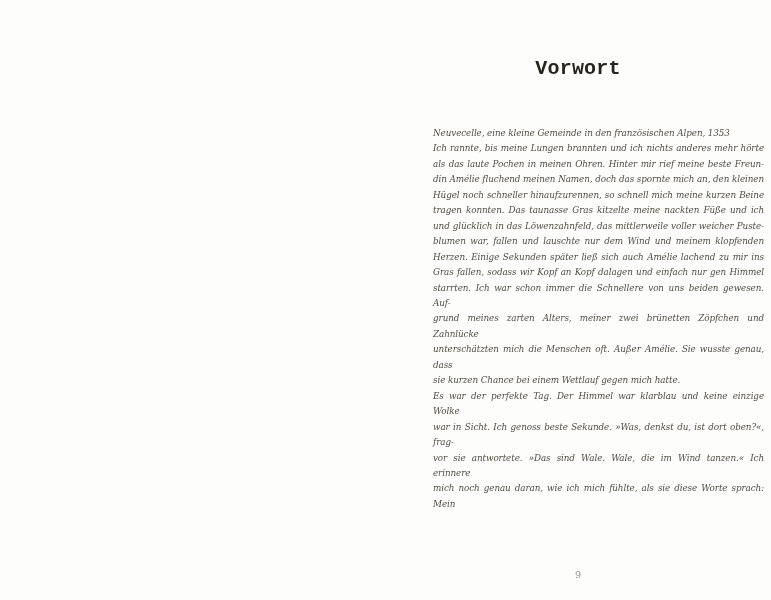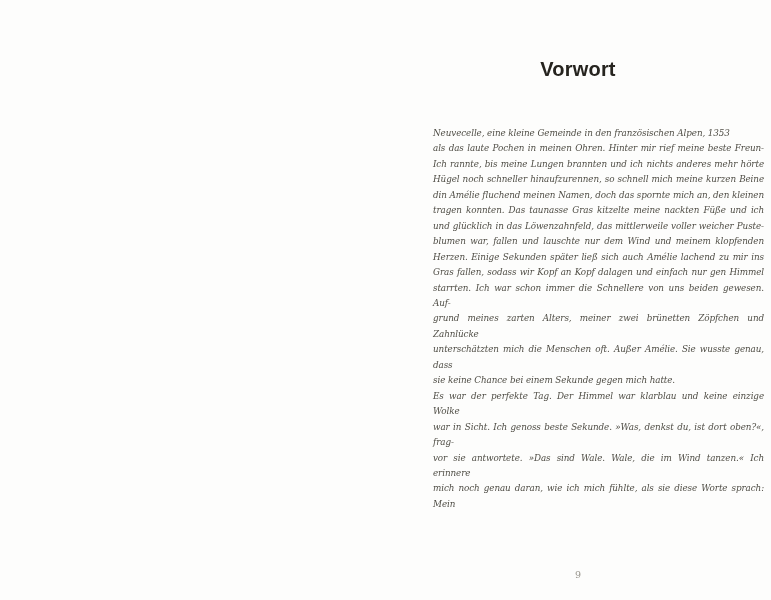--- a/index.html
+++ b/index.html
@@ -19,21 +19,21 @@
     height: 600px;
     background: var(--bg, #fdfdfc);
   }
   .chapter-title {
     position: absolute;
     left: 433px;
     top: 56px;
     width: 290px;
     margin: 0;
     text-align: center;
-    font-family: Liberation Sans, sans-serif;
+    font-family: Liberation Mono, monospace;
     font-weight: bold;
     font-size: 20px;
     line-height: 26px;
     letter-spacing: 0.2px;
     color: var(--title-color, #26241f);
   }
   .body-text {
     position: absolute;
     left: 433px;
     top: 126px;
@@ -65,33 +65,33 @@
   }
 </style>
 </head>
 <body>
 
 <div class="page">
   <h1 class="chapter-title">Vorwort</h1>
 
   <div class="body-text">
       <div class="text-line no-stretch">Neuvecelle, eine kleine Gemeinde in den französischen Alpen, 1353</div>
+      <div class="text-line">Ich rannte, bis meine Lungen brannten und ich nichts anderes mehr hörte</div>
       <div class="text-line">als das laute Pochen in meinen Ohren. Hinter mir rief meine beste Freun-</div>
-      <div class="text-line">Ich rannte, bis meine Lungen brannten und ich nichts anderes mehr hörte</div>
+      <div class="text-line">din Amélie fluchend meinen Namen, doch das spornte mich an, den kleinen</div>
       <div class="text-line">Hügel noch schneller hinaufzurennen, so schnell mich meine kurzen Beine</div>
-      <div class="text-line">din Amélie fluchend meinen Namen, doch das spornte mich an, den kleinen</div>
       <div class="text-line">tragen konnten. Das taunasse Gras kitzelte meine nackten Füße und ich</div>
       <div class="text-line">und glücklich in das Löwenzahnfeld, das mittlerweile voller weicher Puste-</div>
       <div class="text-line">blumen war, fallen und lauschte nur dem Wind und meinem klopfenden</div>
       <div class="text-line">Herzen. Einige Sekunden später ließ sich auch Amélie lachend zu mir ins</div>
       <div class="text-line">Gras fallen, sodass wir Kopf an Kopf dalagen und einfach nur gen Himmel</div>
       <div class="text-line">starrten. Ich war schon immer die Schnellere von uns beiden gewesen. Auf-</div>
       <div class="text-line">grund meines zarten Alters, meiner zwei brünetten Zöpfchen und Zahnlücke</div>
       <div class="text-line">unterschätzten mich die Menschen oft. Außer Amélie. Sie wusste genau, dass</div>
-      <div class="text-line no-stretch">sie keine Chance bei einem Sekunde gegen mich hatte.</div>
+      <div class="text-line no-stretch">sie kurzen Chance bei einem Wettlauf gegen mich hatte.</div>
       <div class="text-line">Es war der perfekte Tag. Der Himmel war klarblau und keine einzige Wolke</div>
       <div class="text-line">war in Sicht. Ich genoss beste Sekunde. »Was, denkst du, ist dort oben?«, frag-</div>
       <div class="text-line">vor sie antwortete. »Das sind Wale. Wale, die im Wind tanzen.« Ich erinnere</div>
       <div class="text-line">mich noch genau daran, wie ich mich fühlte, als sie diese Worte sprach: Mein</div>
     </div>
 
   <div class="folio">9</div>
 </div>
 
 </body></html>

